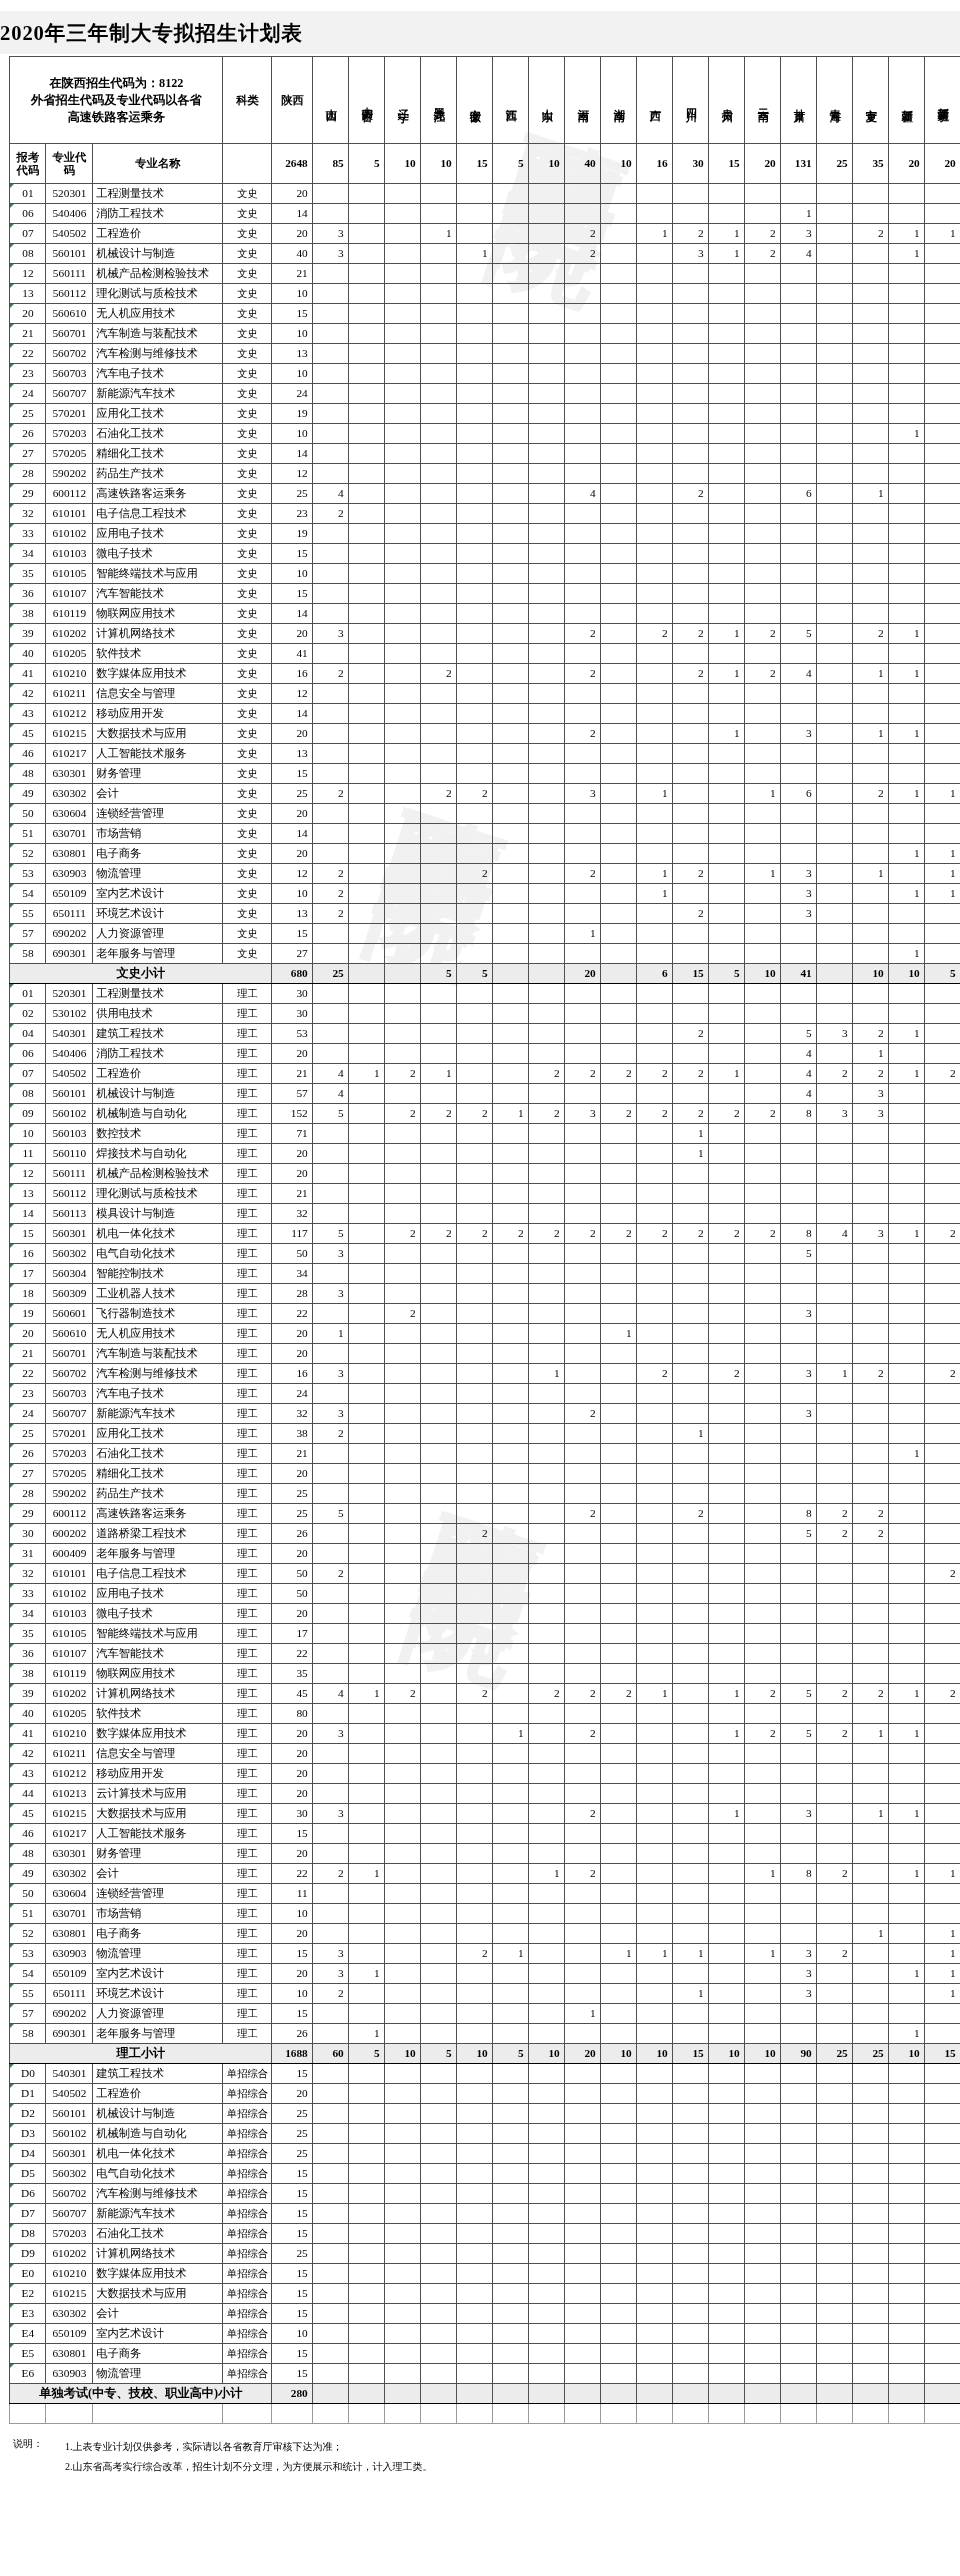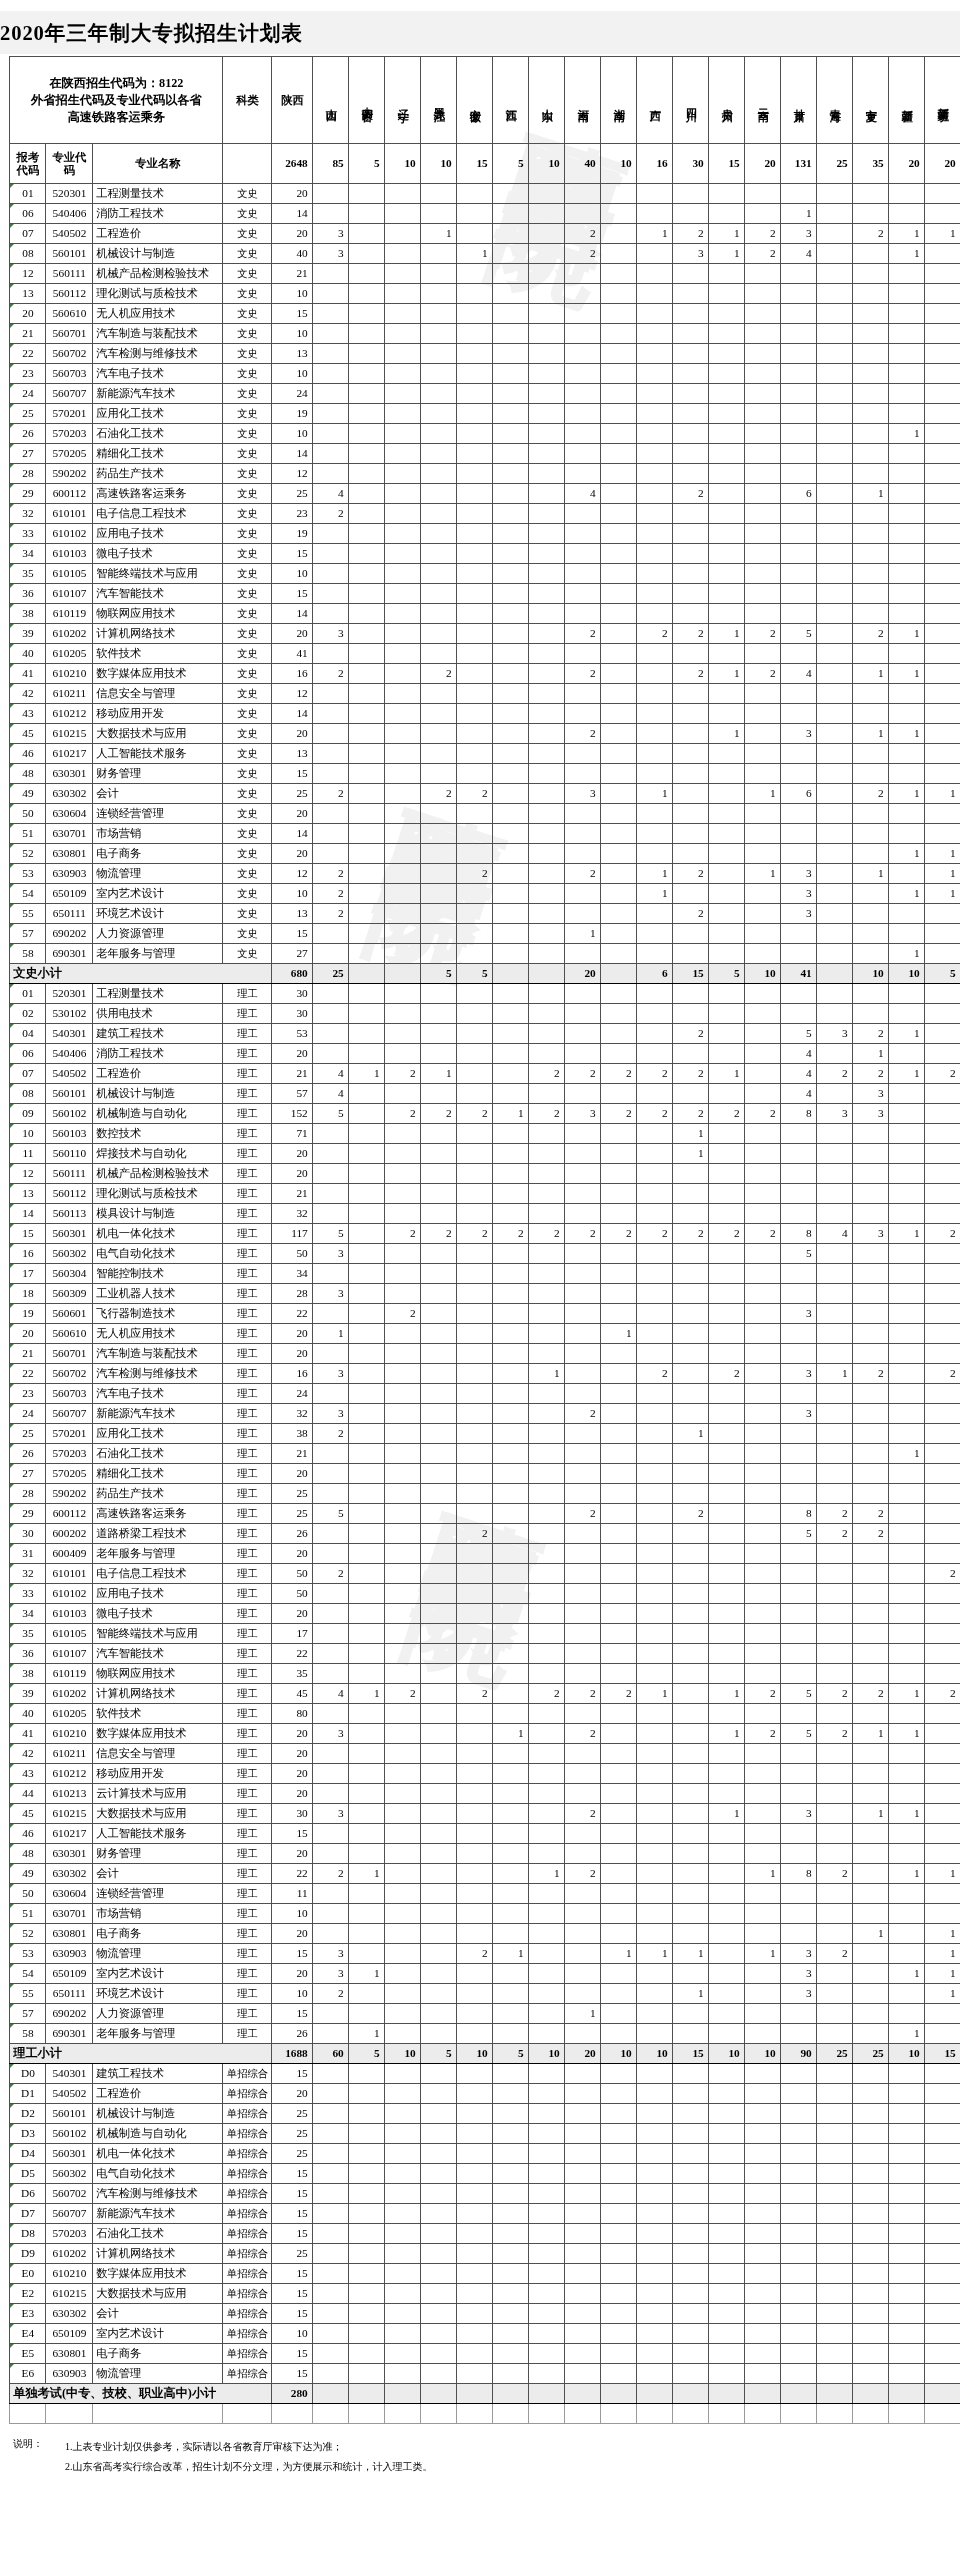--- a/index.html
+++ b/index.html
@@ -15,21 +15,21 @@
   th.corner{font-size:12.2px;line-height:17px;}
   .vert{writing-mode:vertical-rl;text-orientation:upright;letter-spacing:1.9px;display:inline-block;line-height:13px;}
   td.c-code{text-align:center;position:relative;}
   td.c-code::before{content:"";position:absolute;top:0;left:0;border-top:4.7px solid #3a7d44;border-right:4.7px solid transparent;}
   td.c-mcode{text-align:center;}
   td.c-name{text-align:left;}
   td.c-cat{text-align:center;font-size:10.3px;}
   td.c-val,th.c-val{text-align:right;padding-right:4.7px;}
   th.c-val{font-weight:bold;}
   tr.subtotal td{background:#ececec;font-weight:bold;border-top:1.9px solid #000;border-bottom:1.9px solid #000;}
-  tr.subtotal td.lab{font-size:12.2px;margin-left:41px;}
+  tr.subtotal td.lab{text-align:center;font-size:12.2px;margin-left:41px;}
   tr.spacer td{border-color:#9a9a9a;}
   .notes{margin:13px 0 0 13px;font-size:10px;display:flex;position:relative;z-index:2;}
   .notes .nl{margin-left:22px;}
   .notes .nl div{line-height:19.7px;}
   .wm{position:absolute;z-index:1;writing-mode:vertical-rl;text-orientation:upright;font-size:113px;font-weight:bold;color:#000;opacity:0.05;letter-spacing:9.4px;pointer-events:none;white-space:nowrap;}
 </style>
 </head>
 <body>
 
 <div class="wm" style="left:525px;top:56px;transform:rotate(18deg);">陕西国防学院</div>

